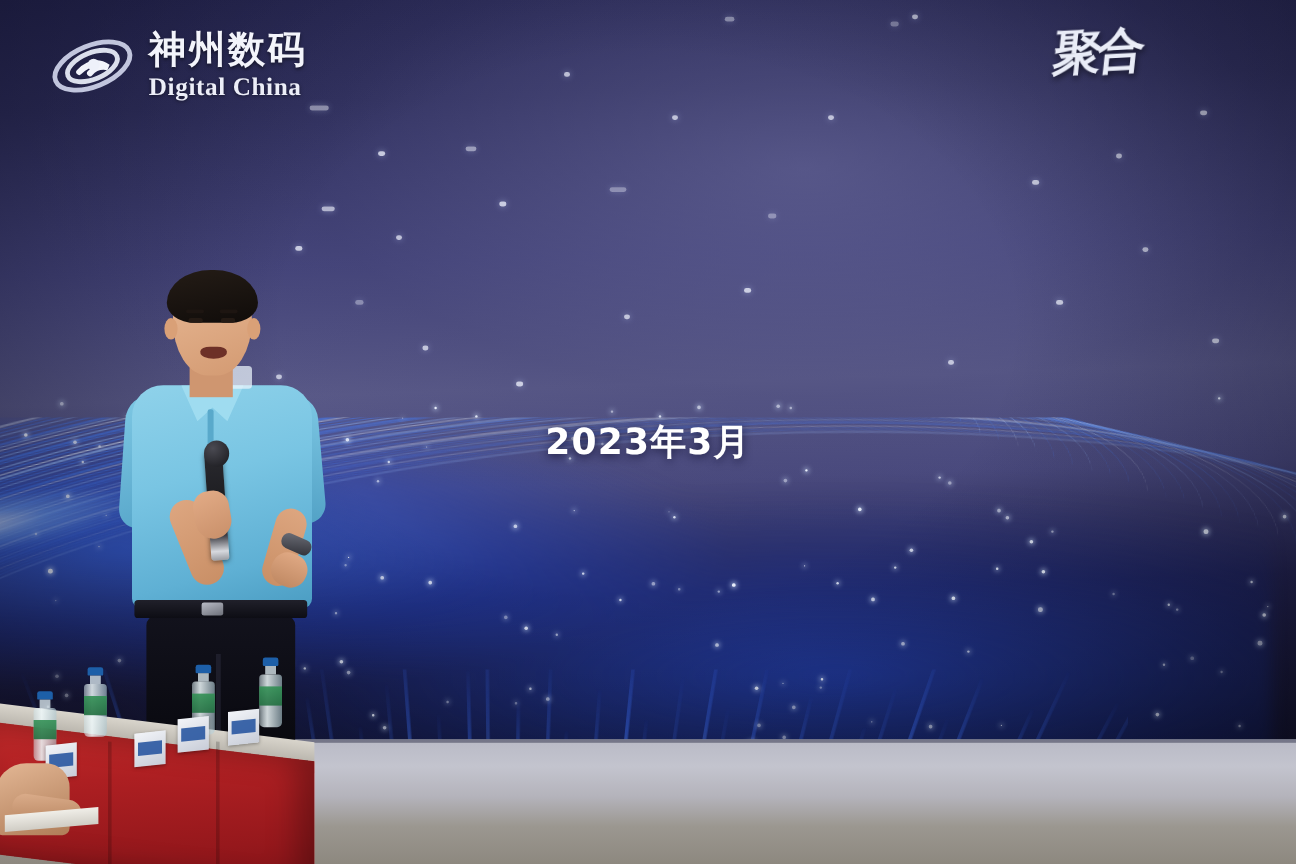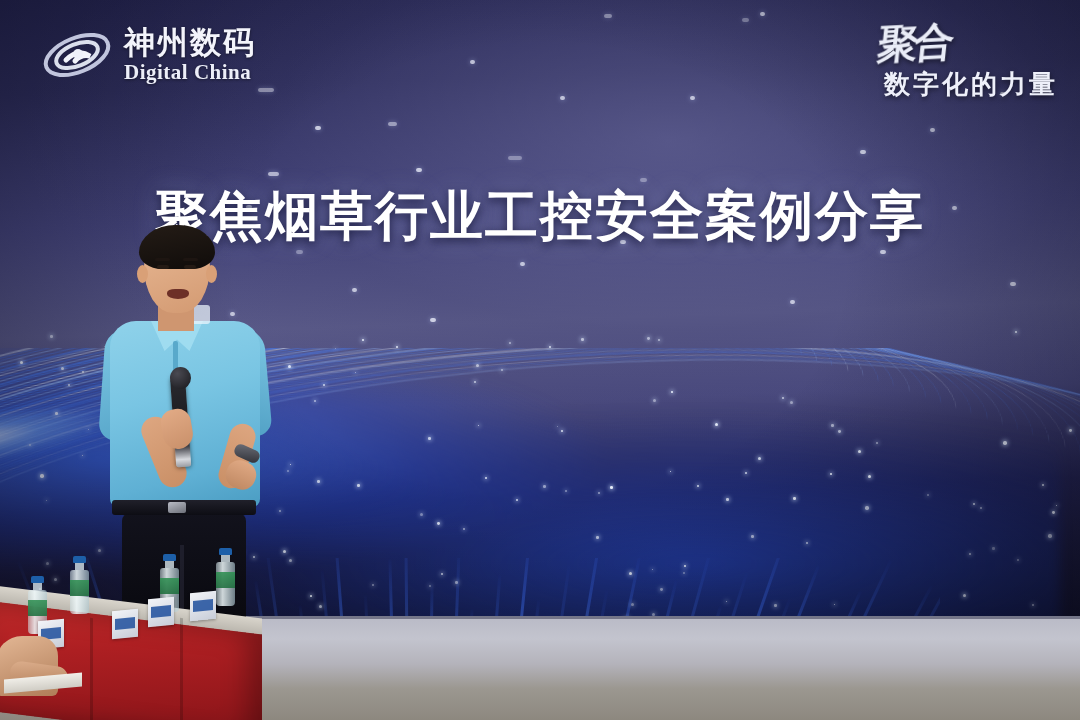--- a/index.html
+++ b/index.html
@@ -584,24 +584,23 @@
         <circle cx="38" cy="30" r="5" fill="#eef1fa"></circle>
       </svg>
       <div class="dc-words">
         <span class="dc-cn">神州数码</span>
         <span class="dc-en">Digital China</span>
       </div>
     </div>
 
     <div class="logo-theme">
       <span class="theme-cal">聚合</span>
-      <span class="theme-sub">数字化的力量</span>
     </div>
 
-    <div class="slide-title">聚焦烟草行业工控安全案例分享</div>
+    <div class="slide-date">2023年3月</div>
   </div>
 
   <div class="floor">
     <div class="floor-edge"></div>
   </div>
 
   <div class="speaker">
     <div class="sp-sleeve-l"></div>
     <div class="sp-sleeve-r"></div>
     <div class="sp-legs"></div>

